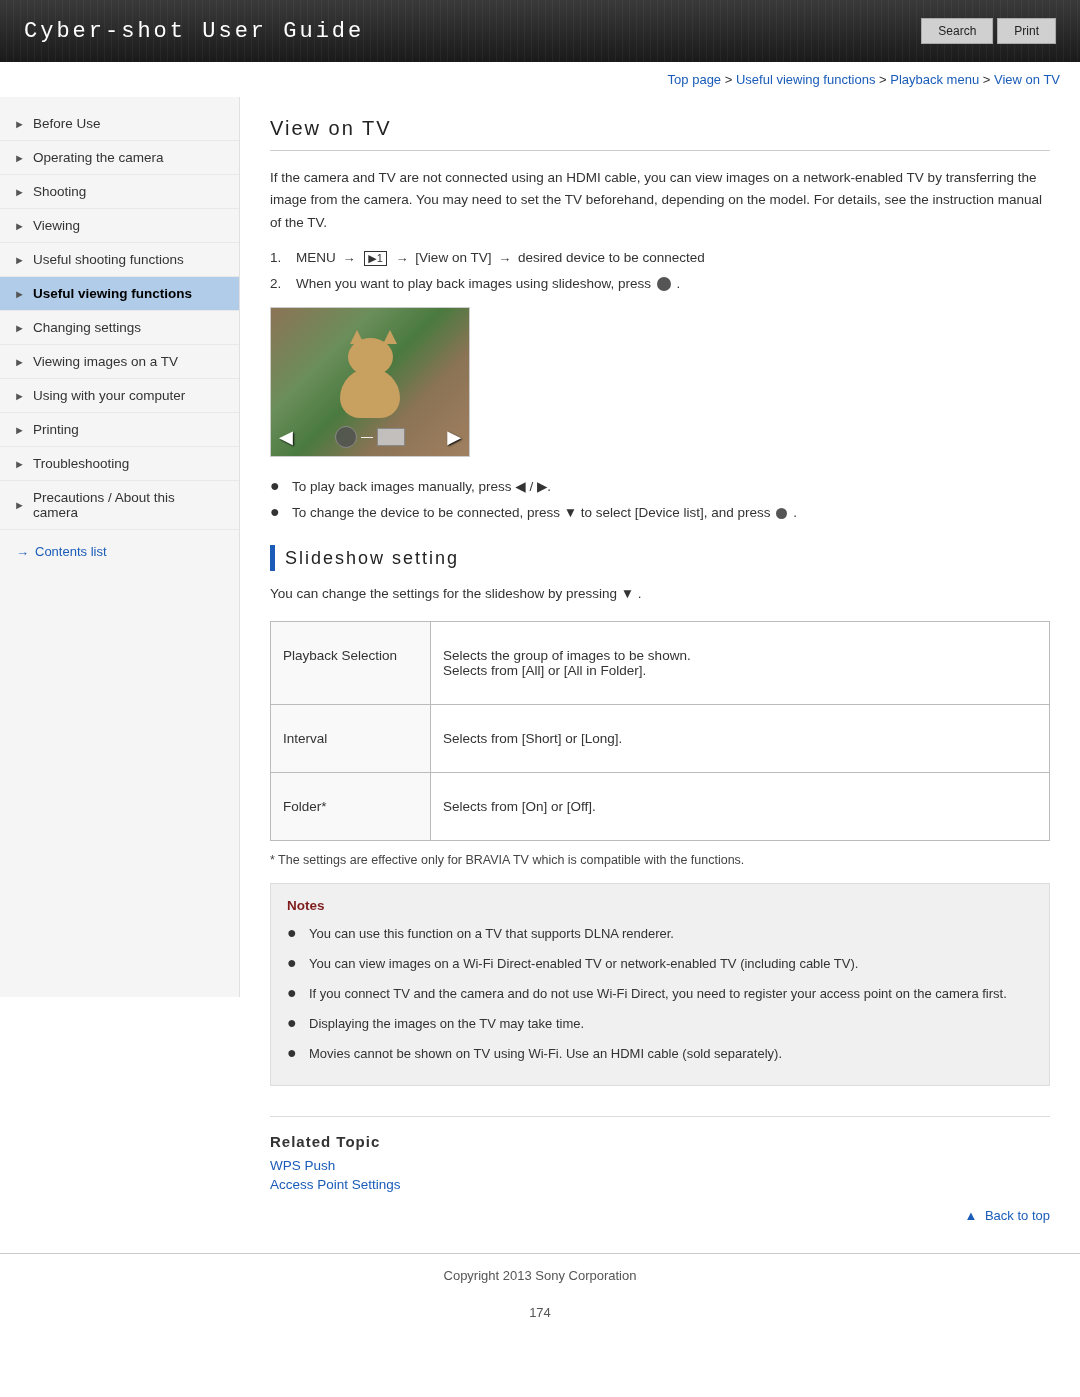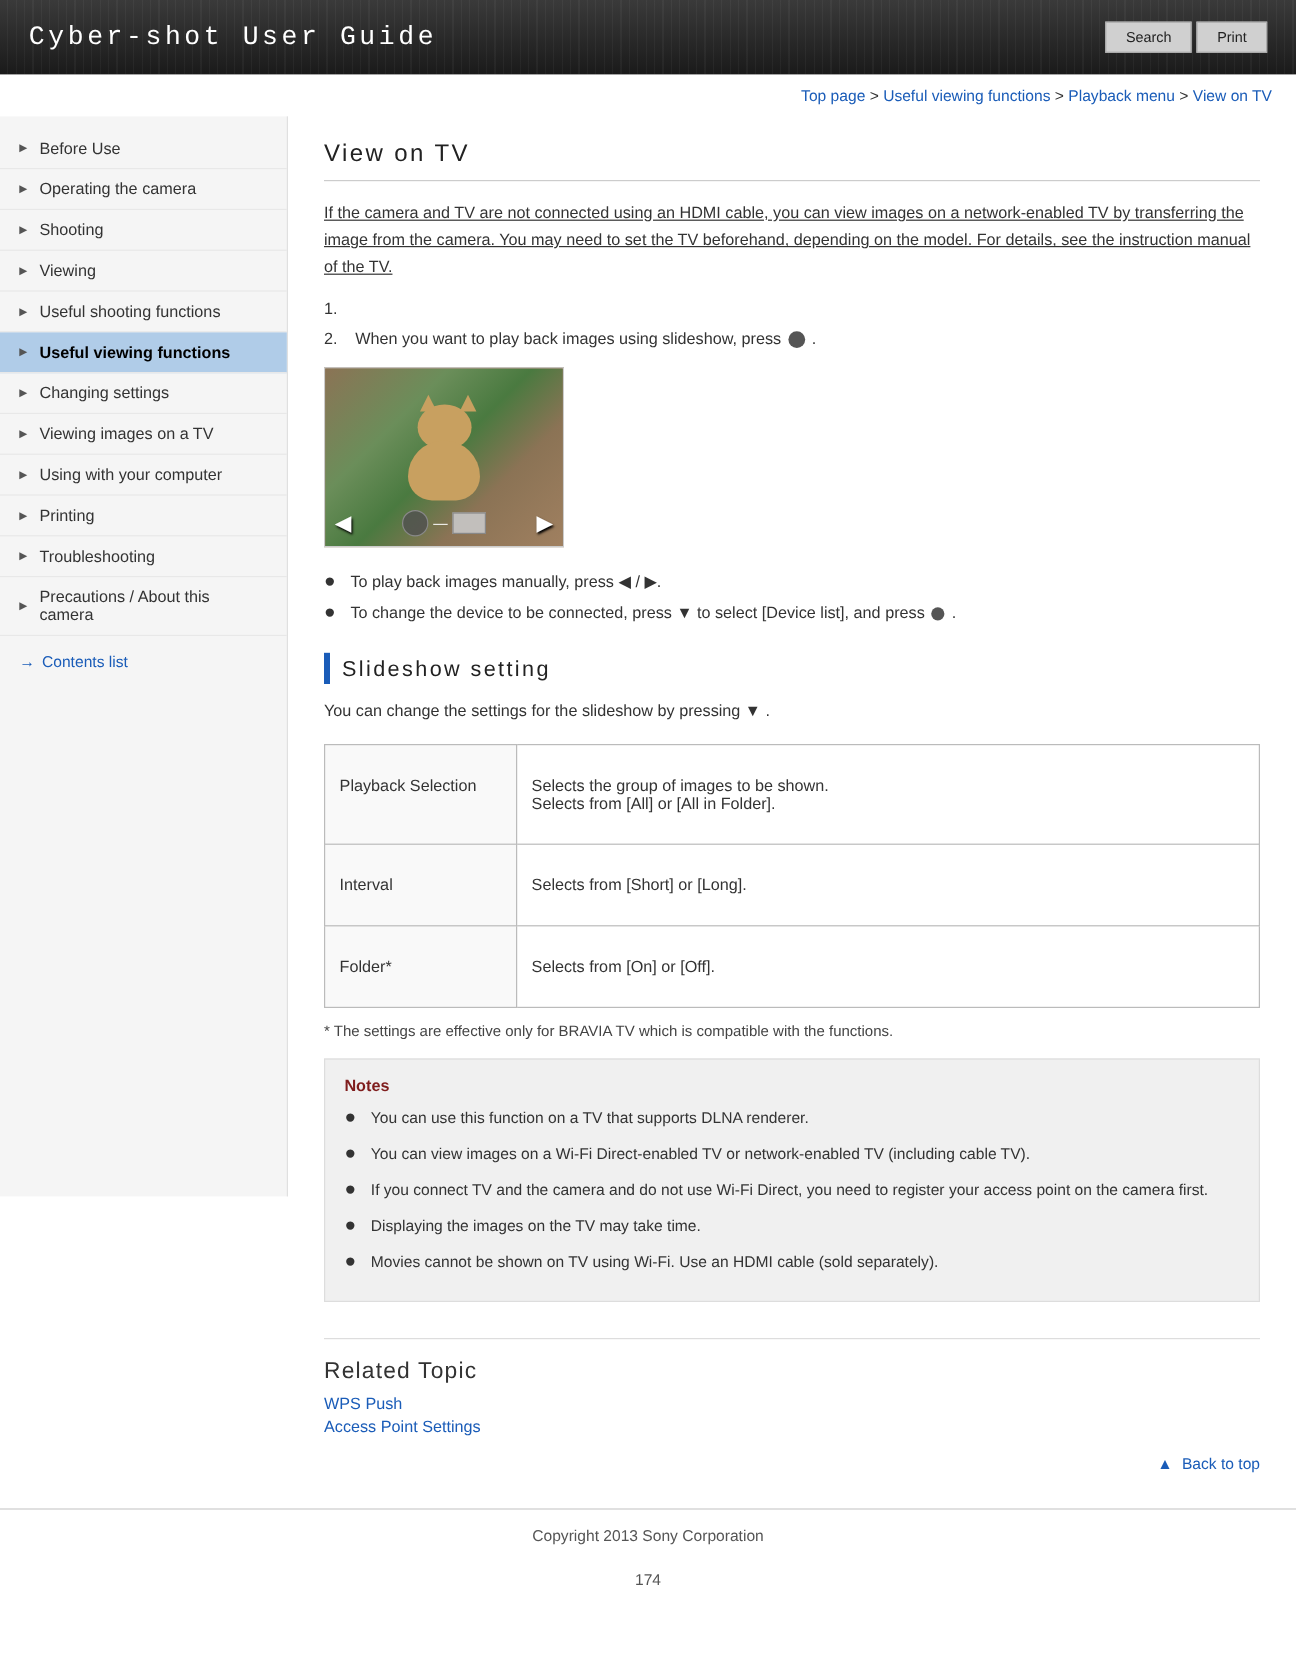--- a/index.html
+++ b/index.html
@@ -113,21 +113,20 @@
       padding-bottom: 10px;
       border-bottom: 1px solid #ccc;
       color: #222;
     }
 
     .intro-text {
       font-size: 13.5px;
       line-height: 1.65;
       margin-bottom: 16px;
       color: #333;
-      text-decoration: underline;
     }
 
     .step-list {
       margin: 0 0 16px 0;
       padding: 0;
       list-style: none;
     }
     .step-list li {
       font-size: 13.5px;
       margin-bottom: 10px;
@@ -351,22 +350,22 @@
       line-height: 1.5;
     }
 
     
     .related-topic {
       margin-top: 30px;
       padding-top: 16px;
       border-top: 1px solid #ddd;
     }
     .related-label {
-      font-size: 19px;
-      font-weight: normal;
+      font-size: 15px;
+      font-weight: bold;
       letter-spacing: 1px;
       margin-bottom: 8px;
     }
     .related-link {
       display: block;
       color: #1a5cb8;
       text-decoration: none;
       font-size: 13.5px;
       margin-bottom: 4px;
     }
@@ -495,20 +494,21 @@
 
   <div class="content">
 
     <h1 class="page-title">View on TV</h1>
 
     <p class="intro-text">If the camera and TV are not connected using an HDMI cable, you can view images on a network-enabled TV by transferring the image from the camera. You may need to set the TV beforehand, depending on the model. For details, see the instruction manual of the TV.</p>
 
     <ol class="step-list">
       <li>
         <span class="step-num">1.</span>
+        <span>MENU <span class="menu-arrow">→</span> <span class="playback-icon">▶1</span> <span class="menu-arrow">→</span> [View on TV] <span class="menu-arrow">→</span> desired device to be connected</span>
       </li>
       <li>
         <span class="step-num">2.</span>
         <span>When you want to play back images using slideshow, press <span class="circle-btn"></span> .</span>
       </li>
     </ol>
 
     <div class="camera-image-container">
       <div class="camera-image-cat">
         <div class="cat-shape">

